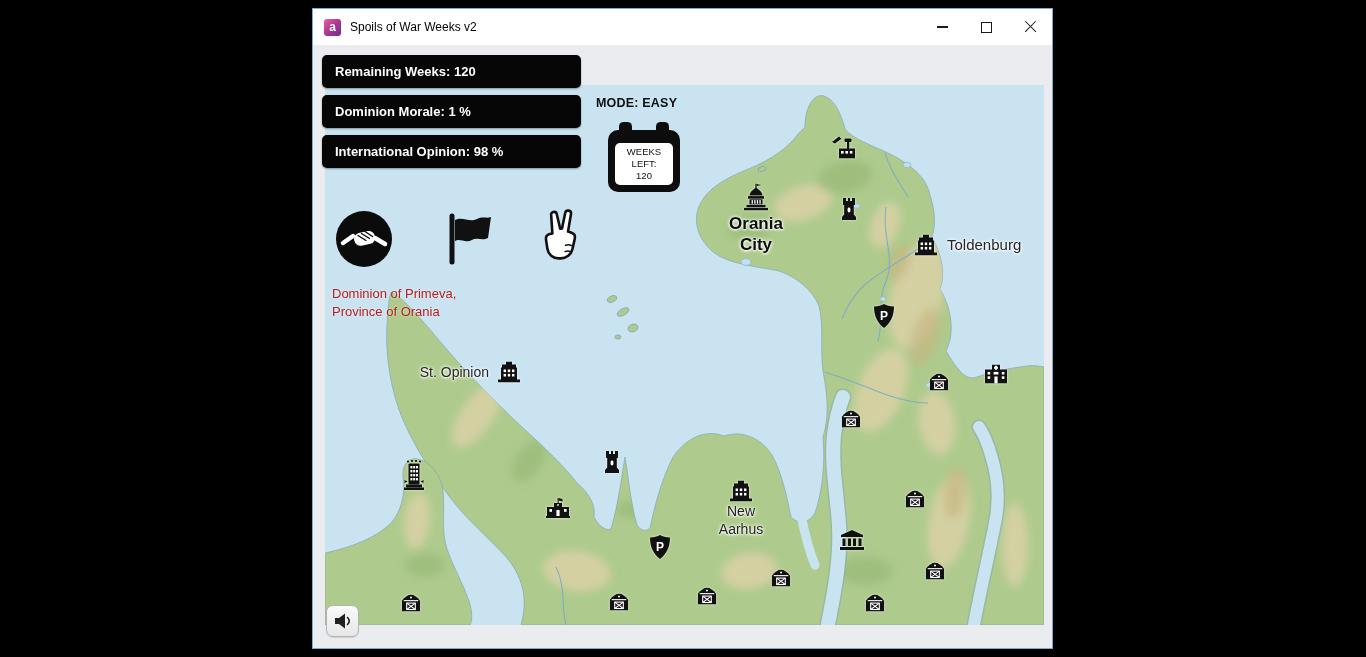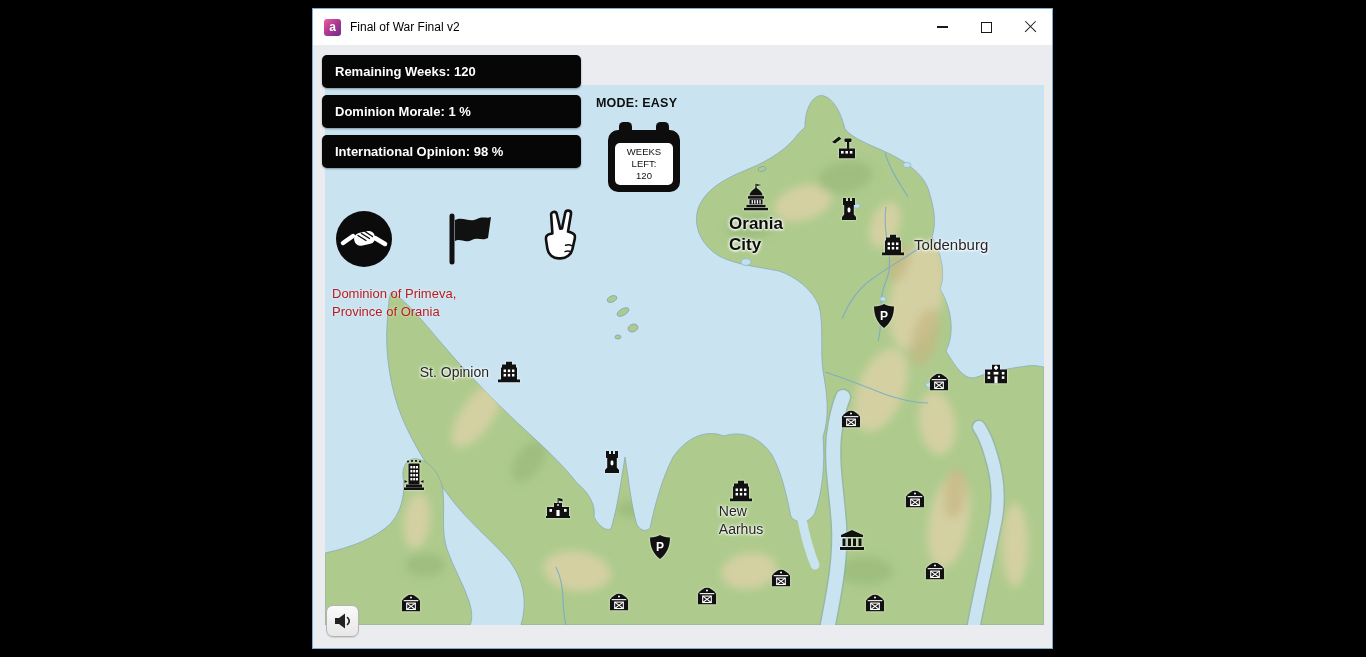--- a/index.html
+++ b/index.html
@@ -23,21 +23,21 @@
   .g-close::before{transform:rotate(45deg);} .g-close::after{transform:rotate(-45deg);}
   
   .content{position:absolute;left:0;top:36px;right:0;bottom:0;background:#eaecef;}
   .map{position:absolute;left:12px;top:40px;width:719px;height:540px;overflow:hidden;background:#c9e3f1;}
   .map svg.terrain{position:absolute;left:0;top:0;}
   .markers{position:absolute;left:0;top:0;width:100%;height:100%;z-index:2;}
   .marker{position:absolute;transform:translate(-50%,-50%);line-height:0;}
   .marker svg{filter:drop-shadow(0 0 1px rgba(255,255,255,.75));}
   .mlabel{position:absolute;line-height:1.25;font-size:14px;color:#262626;white-space:pre-line;
           text-shadow:0 0 3px #fff,0 0 4px rgba(255,255,255,.9),0 1px 2px rgba(255,255,255,.8);}
-  .mlabel.below{top:100%;left:50%;transform:translateX(-50%);margin-top:1px;}
+  .mlabel.below{top:100%;left:50%;transform:translateX(-50%);margin-top:1px;text-align:center;}
   .mlabel.right{left:100%;top:50%;transform:translateY(-50%);margin-left:10px;white-space:nowrap;font-size:15px;}
   .mlabel.left{right:100%;top:50%;transform:translateY(-50%);margin-right:9px;white-space:nowrap;}
   .mlabel.city-major{font-size:17px;font-weight:bold;color:#0d0d0d;margin-top:2px;}
   
   .stat{position:absolute;left:9px;width:259px;height:33px;background:#060606;border-radius:5px;z-index:5;
         color:#fff;font-size:13px;font-weight:bold;display:flex;align-items:center;padding-left:13px;
         box-sizing:border-box;box-shadow:0 1px 2px rgba(0,0,0,.35);}
   .stat1{top:46px;} .stat2{top:86px;} .stat3{top:126px;}
   .hudlayer{position:absolute;left:0;top:0;width:100%;height:100%;z-index:4;}
   .mode{position:absolute;left:271px;top:11px;font-size:12.5px;font-weight:600;color:#0f0f0f;letter-spacing:.2px;}
@@ -58,21 +58,21 @@
           box-shadow:0 1px 1px rgba(0,0,0,.12);}
 </style>
 </head>
 <body>
 
 <div class="stage">
   <div class="window">
 
     <div class="titlebar">
       <div class="appicon">a</div>
-      <div class="wtitle">Final of War Final v2</div>
+      <div class="wtitle">Spoils of War Weeks v2</div>
       <div class="wbtns">
         <div class="wbtn">
             <span class="g-min"></span>
           </div>
         <div class="wbtn">
             <span class="g-max"></span>
           </div>
         <div class="wbtn">
             <span class="g-close"></span>
           </div>
@@ -189,21 +189,21 @@
                   <rect x="8.6" y="16.6" width="1.3" height="3.6"></rect>
                   <rect x="11.2" y="16.6" width="1.3" height="3.6"></rect>
                   <rect x="13.8" y="16.6" width="1.3" height="3.6"></rect>
                   <rect x="16.4" y="16.6" width="1.3" height="3.6"></rect>
                 </g>
               </svg><span class="mlabel below city-major">Orania City</span></div>
             <div class="marker" style="left: 524px; top: 124px;"><svg width="16" height="22" viewBox="0 0 16 22">
                 <path fill="#111" d="M2 0h3v3h2V0h2v3h2V0h3v7h-1.2v9.5L15 19v3H1v-3l2.2-2.5V7H2z"></path>
                 <rect x="6.6" y="9.5" width="2.8" height="5" rx="1.4" fill="#fff"></rect>
               </svg></div>
-            <div class="marker" style="left: 568px; top: 160px;"><svg width="22" height="21" viewBox="0 0 22 21">
+            <div class="marker" style="left: 601px; top: 160px;"><svg width="22" height="21" viewBox="0 0 22 21">
                 <path fill="#111" d="M8 0h6v3h4v3H4V3h4zM3 6h16v12H3zM0 18h22v3H0z"></path>
                 <g fill="#fff">
                   <rect x="5.6" y="8" width="2.4" height="2.6"></rect>
                   <rect x="9.8" y="8" width="2.4" height="2.6"></rect>
                   <rect x="14" y="8" width="2.4" height="2.6"></rect>
                   <rect x="5.6" y="12.4" width="2.4" height="2.6"></rect>
                   <rect x="9.8" y="12.4" width="2.4" height="2.6"></rect>
                   <rect x="14" y="12.4" width="2.4" height="2.6"></rect>
                 </g>
               </svg><span class="mlabel right">Toldenburg</span></div>

